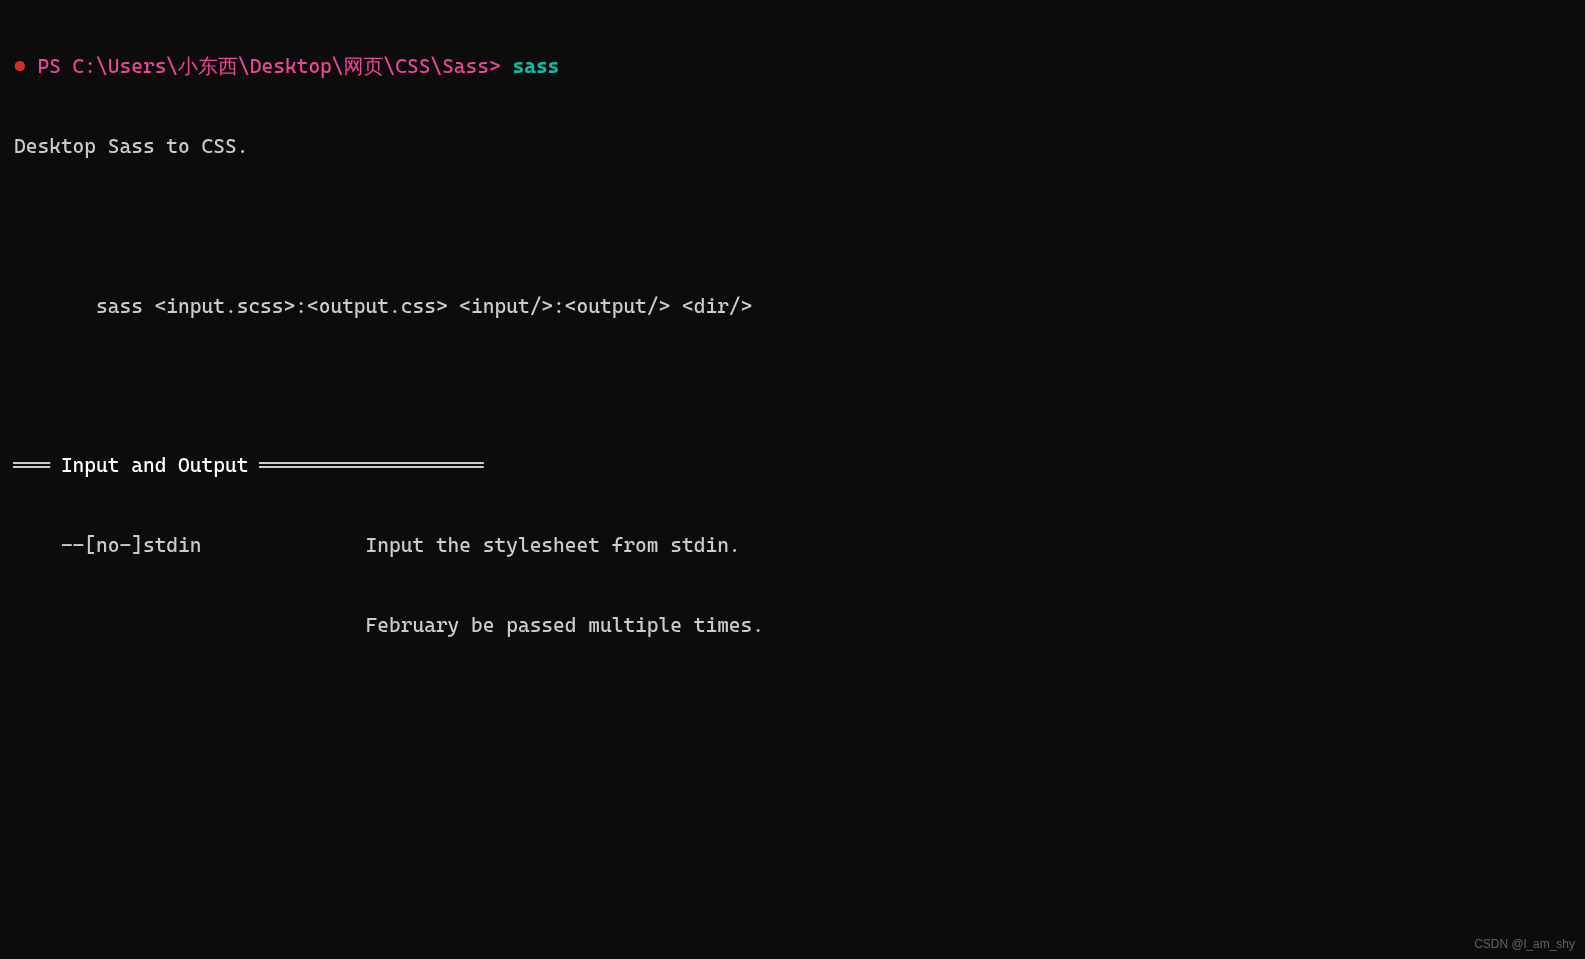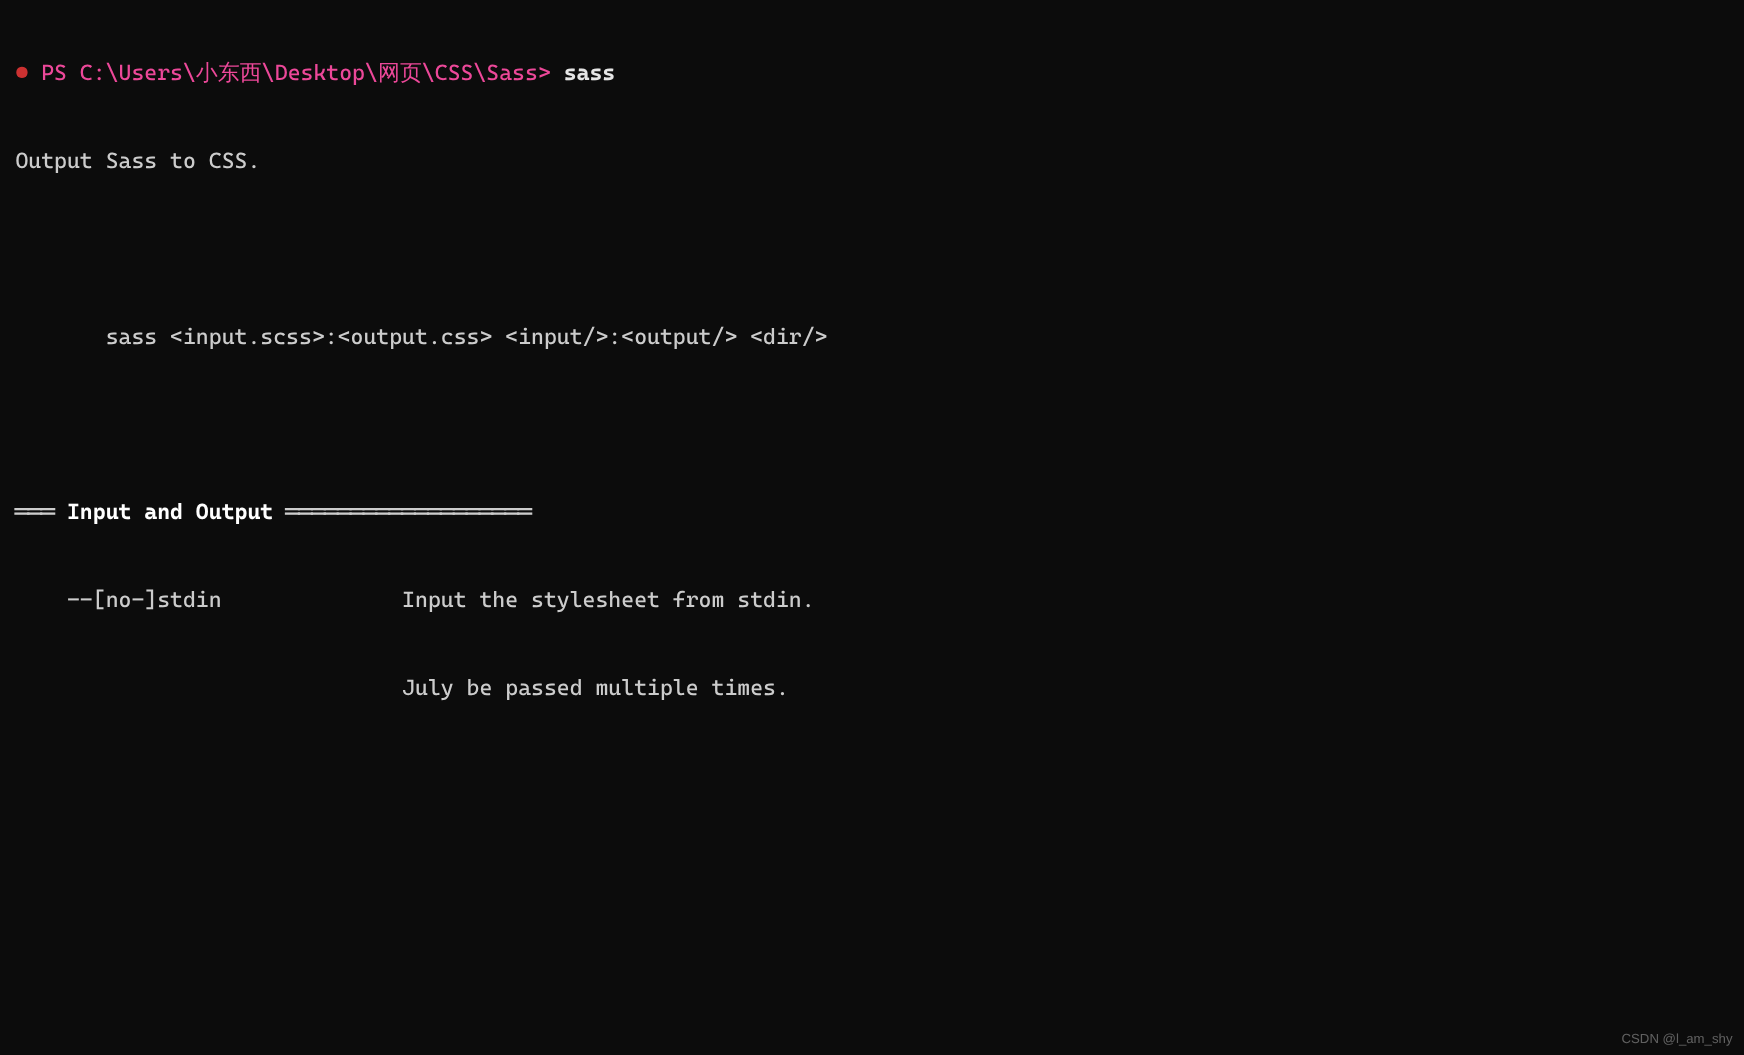--- a/index.html
+++ b/index.html
@@ -20,46 +20,46 @@
     overflow: hidden;
   }
   .prompt-line {
     white-space: pre;
   }
   .red-dot {
     color: #cc3131;
     font-weight: bold;
   }
   .prompt-path { color: #ec4899; }
-  .cmd { color: #e5e5e5; font-weight: bold; }
-  .bold { font-weight: 700; color: #ffffff; margin-top: 20px; }
+  .cmd { color: #14b8a6; font-weight: bold; }
+  .bold { font-weight: 400; color: #ffffff; margin-top: 20px; }
   .line { white-space: pre; }
   .watermark {
     position: fixed;
     right: 10px;
     bottom: 6px;
     font-family: Arial, sans-serif;
     font-size: 12px;
     color: rgba(200,200,200,0.45);
     pointer-events: none;
     text-align: right;
   }
 </style>
 </head>
 <body>
 
 <div class="terminal">
   <div class="prompt-line"><span class="red-dot">●</span> <span class="prompt-path">PS</span> <span class="prompt-path">C:\Users\小东西\Desktop\网页\CSS\Sass&gt;</span> <span class="cmd">sass</span></div>
-  <div class="line">Output Sass to CSS.</div>
+  <div class="line">Desktop Sass to CSS.</div>
   <div class="line">&nbsp;</div>
   <div class="line">       sass &lt;input.scss&gt;:&lt;output.css&gt; &lt;input/&gt;:&lt;output/&gt; &lt;dir/&gt;</div>
   <div class="line">&nbsp;</div>
   <div class="line"><span>═══ </span><span class="bold">Input and Output</span><span> ═══════════════════</span></div>
   <div class="line">    --[no-]stdin              Input the stylesheet from stdin.</div>
-  <div class="line">                              July be passed multiple times.</div>
+  <div class="line">                              February be passed multiple times.</div>
   
   
   
   
   
   
   
   
   
   

